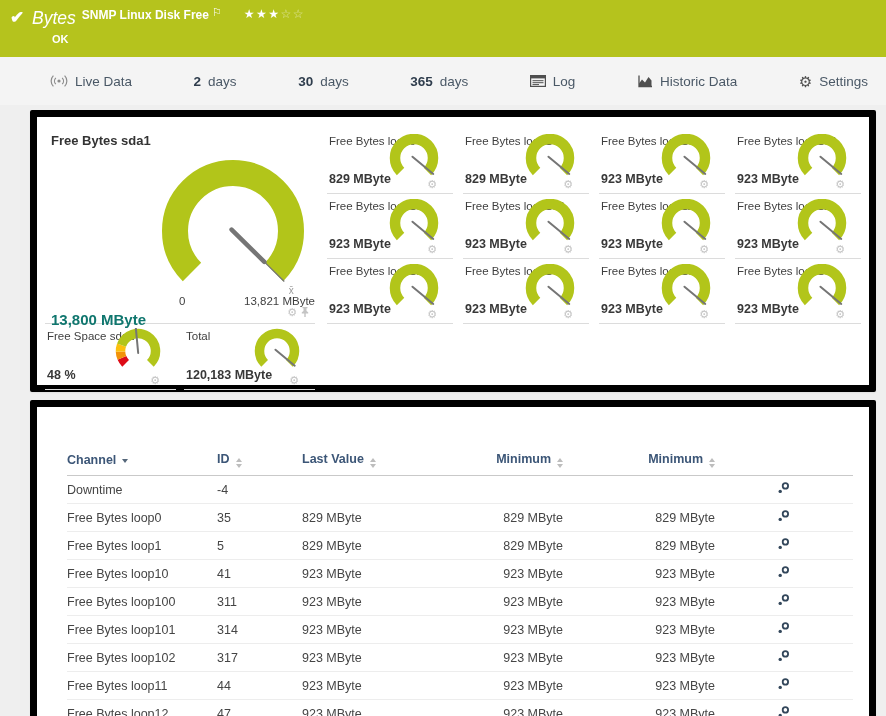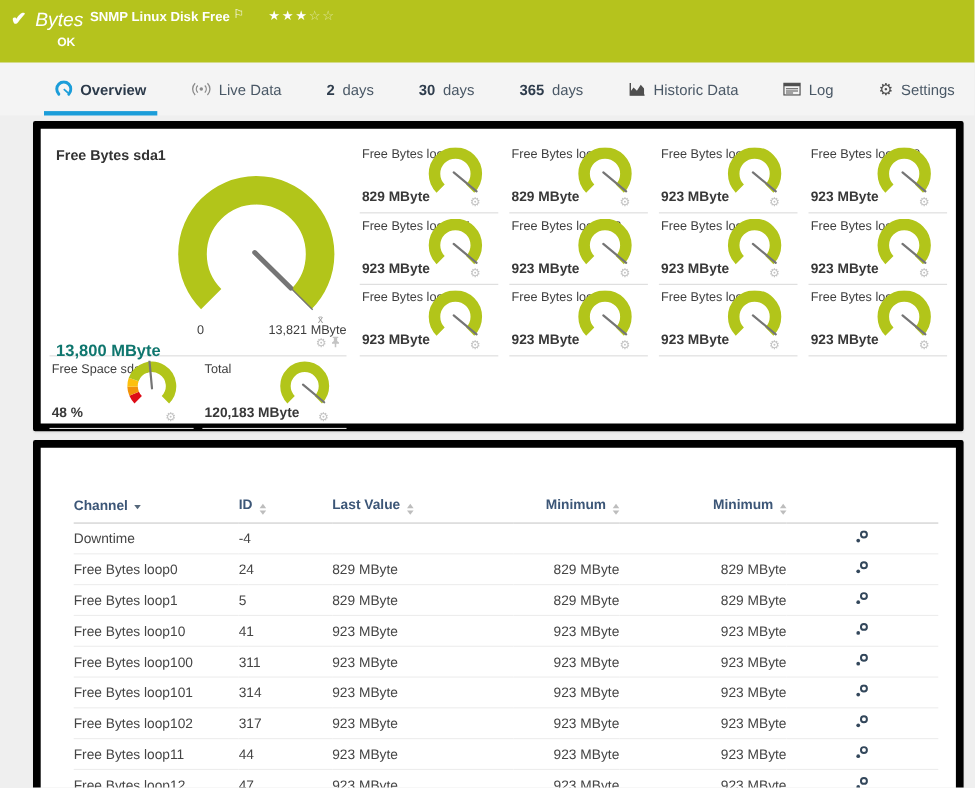--- a/index.html
+++ b/index.html
@@ -78,30 +78,20 @@
       <span class="kind">Bytes</span>
       <h1 class="title">SNMP Linux Disk Free</h1>
       <span class="flag">⚐</span>
       <span class="stars"><span class="filled">★★★</span><span class="empty">☆☆</span></span>
     </div>
     <div class="status-text">OK</div>
   </div>
 </header>
 
 <nav class="tab-bar">
-  <div class="tab active">
-    <span class="tab-icon">
-        <svg width="16" height="16" viewBox="0 0 16 16">
-          <path d="M3.47 12.53 A6.4 6.4 0 1 1 12.53 12.53" fill="none" stroke="#1b9dd9" stroke-width="2.7" stroke-linecap="round"></path>
-          <line x1="8" y1="8" x2="11.8" y2="11.4" stroke="#1b9dd9" stroke-width="1.6"></line>
-        </svg>
-      </span>
-
-    <span class="tab-label">Overview</span>
-  </div>
 
   <div class="tab">
     <span class="tab-icon">
         <svg width="18" height="14" viewBox="0 0 18 14">
           <circle cx="9" cy="7" r="1.6" fill="#8b8b8b"></circle>
           <path d="M5.8 3.8 A4.6 4.6 0 0 0 5.8 10.2 M12.2 3.8 A4.6 4.6 0 0 1 12.2 10.2 M3.4 1.6 A7.6 7.6 0 0 0 3.4 12.4 M14.6 1.6 A7.6 7.6 0 0 1 14.6 12.4" stroke="#8b8b8b" stroke-width="1.2" fill="none"></path>
         </svg>
       </span>
 
     <span class="tab-label">Live Data</span>
@@ -116,45 +106,45 @@
   <div class="tab">
 
     <span class="tab-num">30</span>
     <span class="tab-label">days</span>
   </div>
 
   <div class="tab">
 
     <span class="tab-num">365</span>
     <span class="tab-label">days</span>
-  </div>
-
-  <div class="tab">
-    <span class="tab-icon">
-        <svg width="16" height="14" viewBox="0 0 16 14">
-          <path d="M2 12.5 V9.5 L5 5.5 L8 8.5 L11.5 3 L14.5 6.5 V12.5 Z" fill="#4f4f4f"></path>
-          <path d="M2 1.5 V12.5 H15" stroke="#4f4f4f" stroke-width="1.3" fill="none"></path>
-        </svg>
-      </span>
-
-    <span class="tab-label">Historic Data</span>
   </div>
 
   <div class="tab">
     <span class="tab-icon">
         <svg width="16" height="12" viewBox="0 0 16 12">
           <rect x="0.6" y="0.6" width="14.8" height="10.8" fill="none" stroke="#4f4f4f" stroke-width="1.2"></rect>
           <rect x="0.6" y="0.6" width="14.8" height="2.8" fill="#4f4f4f"></rect>
           <line x1="2.5" y1="5.7" x2="13.5" y2="5.7" stroke="#4f4f4f"></line>
           <line x1="2.5" y1="7.7" x2="13.5" y2="7.7" stroke="#4f4f4f"></line>
           <line x1="2.5" y1="9.6" x2="9" y2="9.6" stroke="#4f4f4f"></line>
         </svg>
       </span>
 
     <span class="tab-label">Log</span>
+  </div>
+
+  <div class="tab">
+    <span class="tab-icon">
+        <svg width="16" height="14" viewBox="0 0 16 14">
+          <path d="M2 12.5 V9.5 L5 5.5 L8 8.5 L11.5 3 L14.5 6.5 V12.5 Z" fill="#4f4f4f"></path>
+          <path d="M2 1.5 V12.5 H15" stroke="#4f4f4f" stroke-width="1.3" fill="none"></path>
+        </svg>
+      </span>
+
+    <span class="tab-label">Historic Data</span>
   </div>
 
   <div class="tab">
     <span class="tab-icon">
         <span class="gear-glyph">⚙</span>
       </span>
 
     <span class="tab-label">Settings</span>
   </div>
 </nav>
@@ -410,21 +400,21 @@
     <td class="c-min num"></td>
     <td class="c-max num"></td>
     <td class="c-settings"><span class="ch-settings"><svg width="12" height="12" viewBox="0 0 12 12">
                   <circle cx="7.4" cy="3.9" r="2.7" fill="none" stroke="#33475b" stroke-width="1.8"></circle>
                   <circle cx="2.2" cy="9.4" r="1.7" fill="#33475b"></circle>
                 </svg></span></td>
   </tr>
 
   <tr class="channel-row">
     <td class="c-channel">Free Bytes loop0</td>
-    <td class="c-id">24</td>
+    <td class="c-id">35</td>
     <td class="c-last">829 MByte</td>
     <td class="c-min num">829 MByte</td>
     <td class="c-max num">829 MByte</td>
     <td class="c-settings"><span class="ch-settings"><svg width="12" height="12" viewBox="0 0 12 12">
                   <circle cx="7.4" cy="3.9" r="2.7" fill="none" stroke="#33475b" stroke-width="1.8"></circle>
                   <circle cx="2.2" cy="9.4" r="1.7" fill="#33475b"></circle>
                 </svg></span></td>
   </tr>
 
   <tr class="channel-row">

